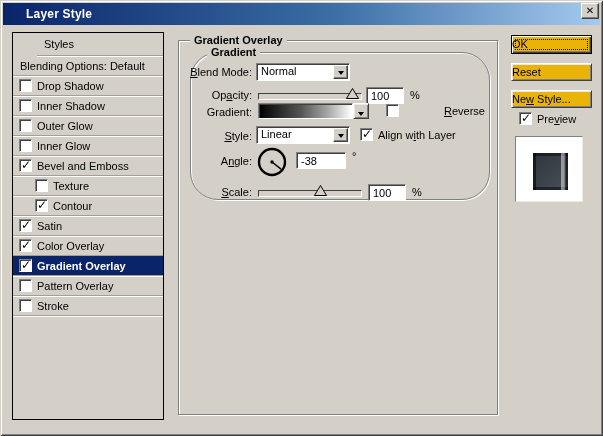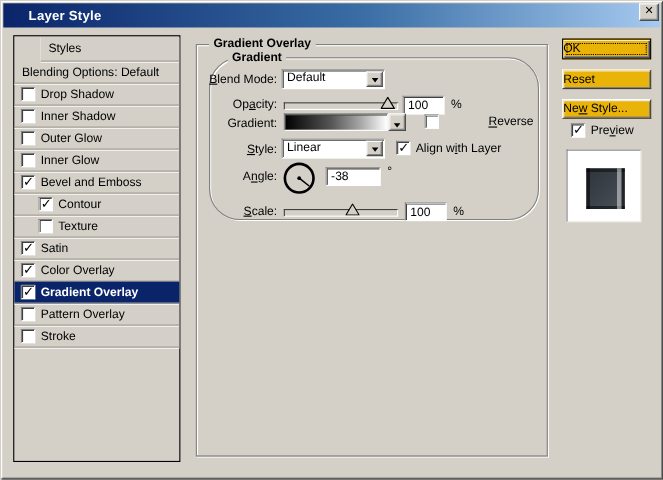--- a/index.html
+++ b/index.html
@@ -168,26 +168,26 @@
     </div>
     <div class="srow">
       <span class="cb"></span>
       <span class="lbl">Inner Glow</span>
     </div>
     <div class="srow">
       <span class="cb checked"></span>
       <span class="lbl">Bevel and Emboss</span>
     </div>
     <div class="srow indent">
+      <span class="cb"></span>
+      <span class="lbl">Texture</span>
+    </div>
+    <div class="srow indent">
       <span class="cb checked"></span>
       <span class="lbl">Contour</span>
-    </div>
-    <div class="srow indent">
-      <span class="cb"></span>
-      <span class="lbl">Texture</span>
     </div>
     <div class="srow">
       <span class="cb checked"></span>
       <span class="lbl">Satin</span>
     </div>
     <div class="srow">
       <span class="cb checked"></span>
       <span class="lbl">Color Overlay</span>
     </div>
     <div class="srow selected">
@@ -207,21 +207,21 @@
   <div class="groupbox" style="left:178px; top:40px; width:320px; height:375px;">
     <span class="gb-label" style="left:11px">Gradient Overlay</span>
   </div>
   <div class="groupbox" style="left:190px; top:52px; width:300px; height:148px;border-radius:28px;">
     <span class="gb-label" style="left:16px">Gradient</span>
   </div>
 
   <span class="flabel" style="left:177px; top:66px;"><u>B</u>lend Mode:</span>
   <div class="combo" style="left:256px; top:63px; width:94px;">
     <div class="box"></div>
-    <span class="val">Default</span>
+    <span class="val">Normal</span>
     <span class="dd-btn">
         <span class="dd-arrow"></span>
       </span>
   </div>
 
   <span class="flabel" style="left:177px; top:89px;">Op<u>a</u>city:</span>
   <div class="slider-track" style="left:258px; top:93px; width:104px;"></div>
   <svg class="slider-thumb" style="left:346px; top:88px;" viewBox="0 0 13 11">
     <polygon points="6.5,0.5 12.5,10.5 0.5,10.5" fill="#d4d0c8" stroke="#000" stroke-width="1"></polygon>
   </svg>

